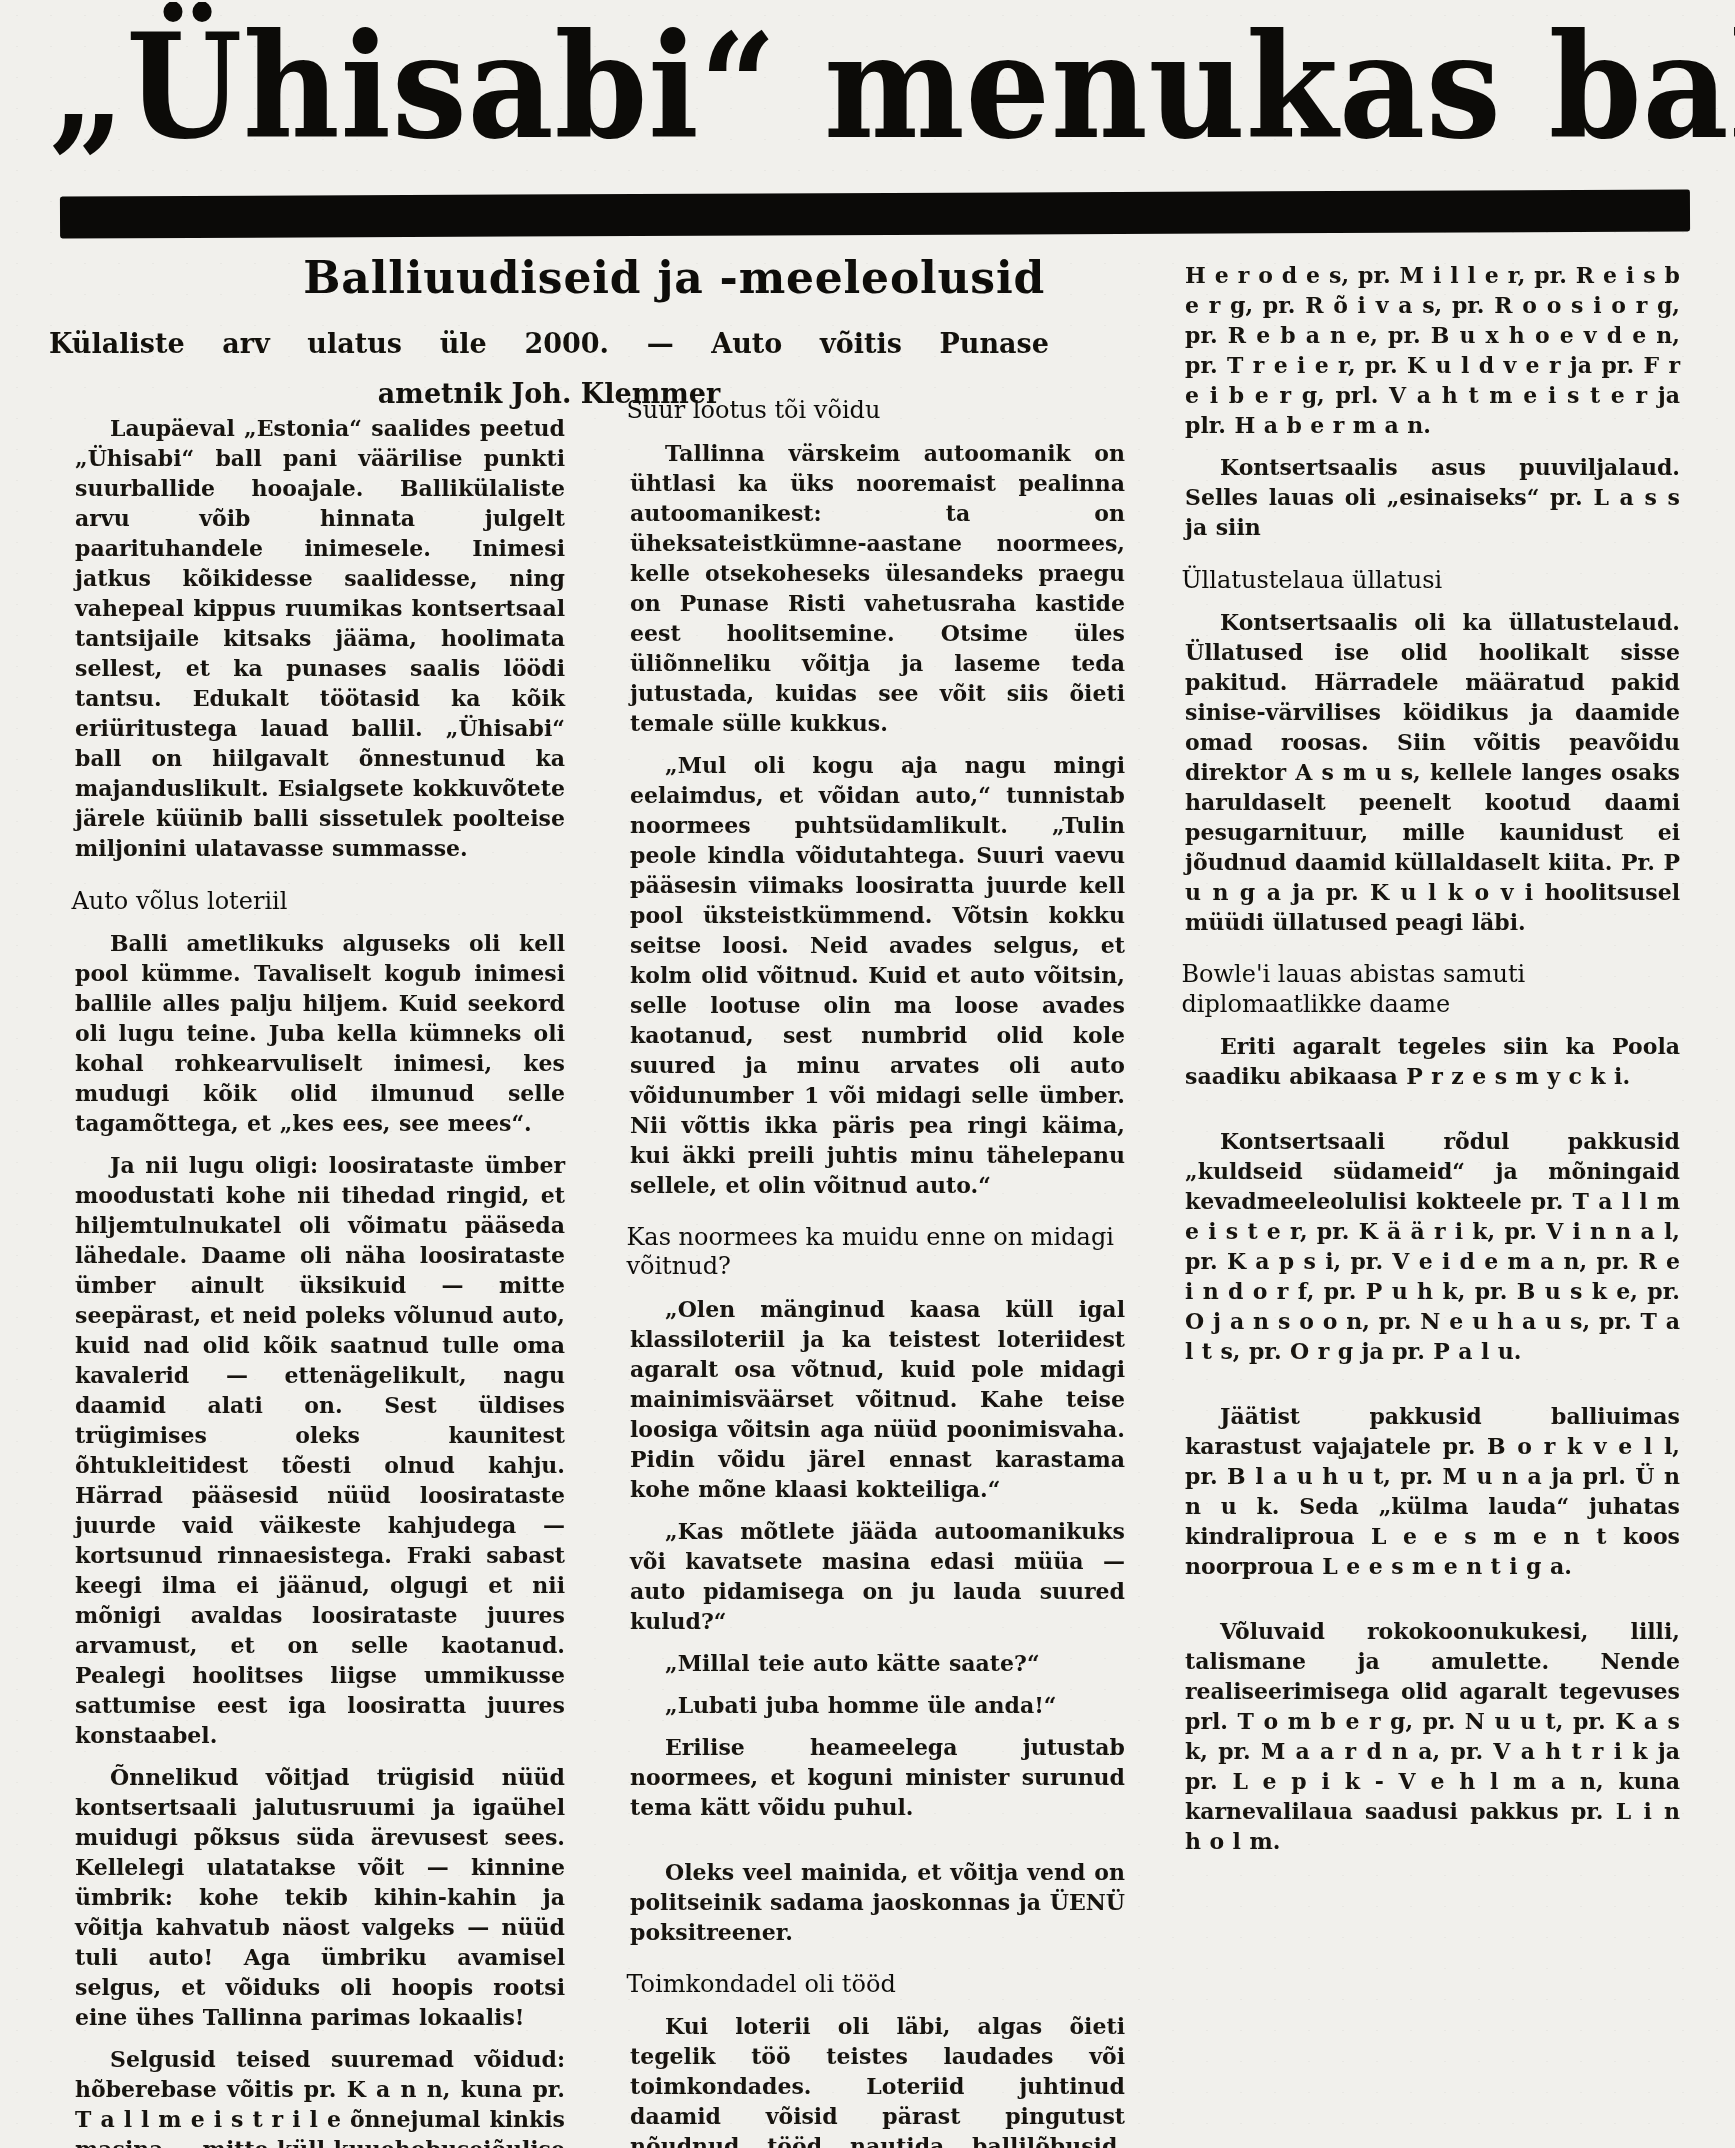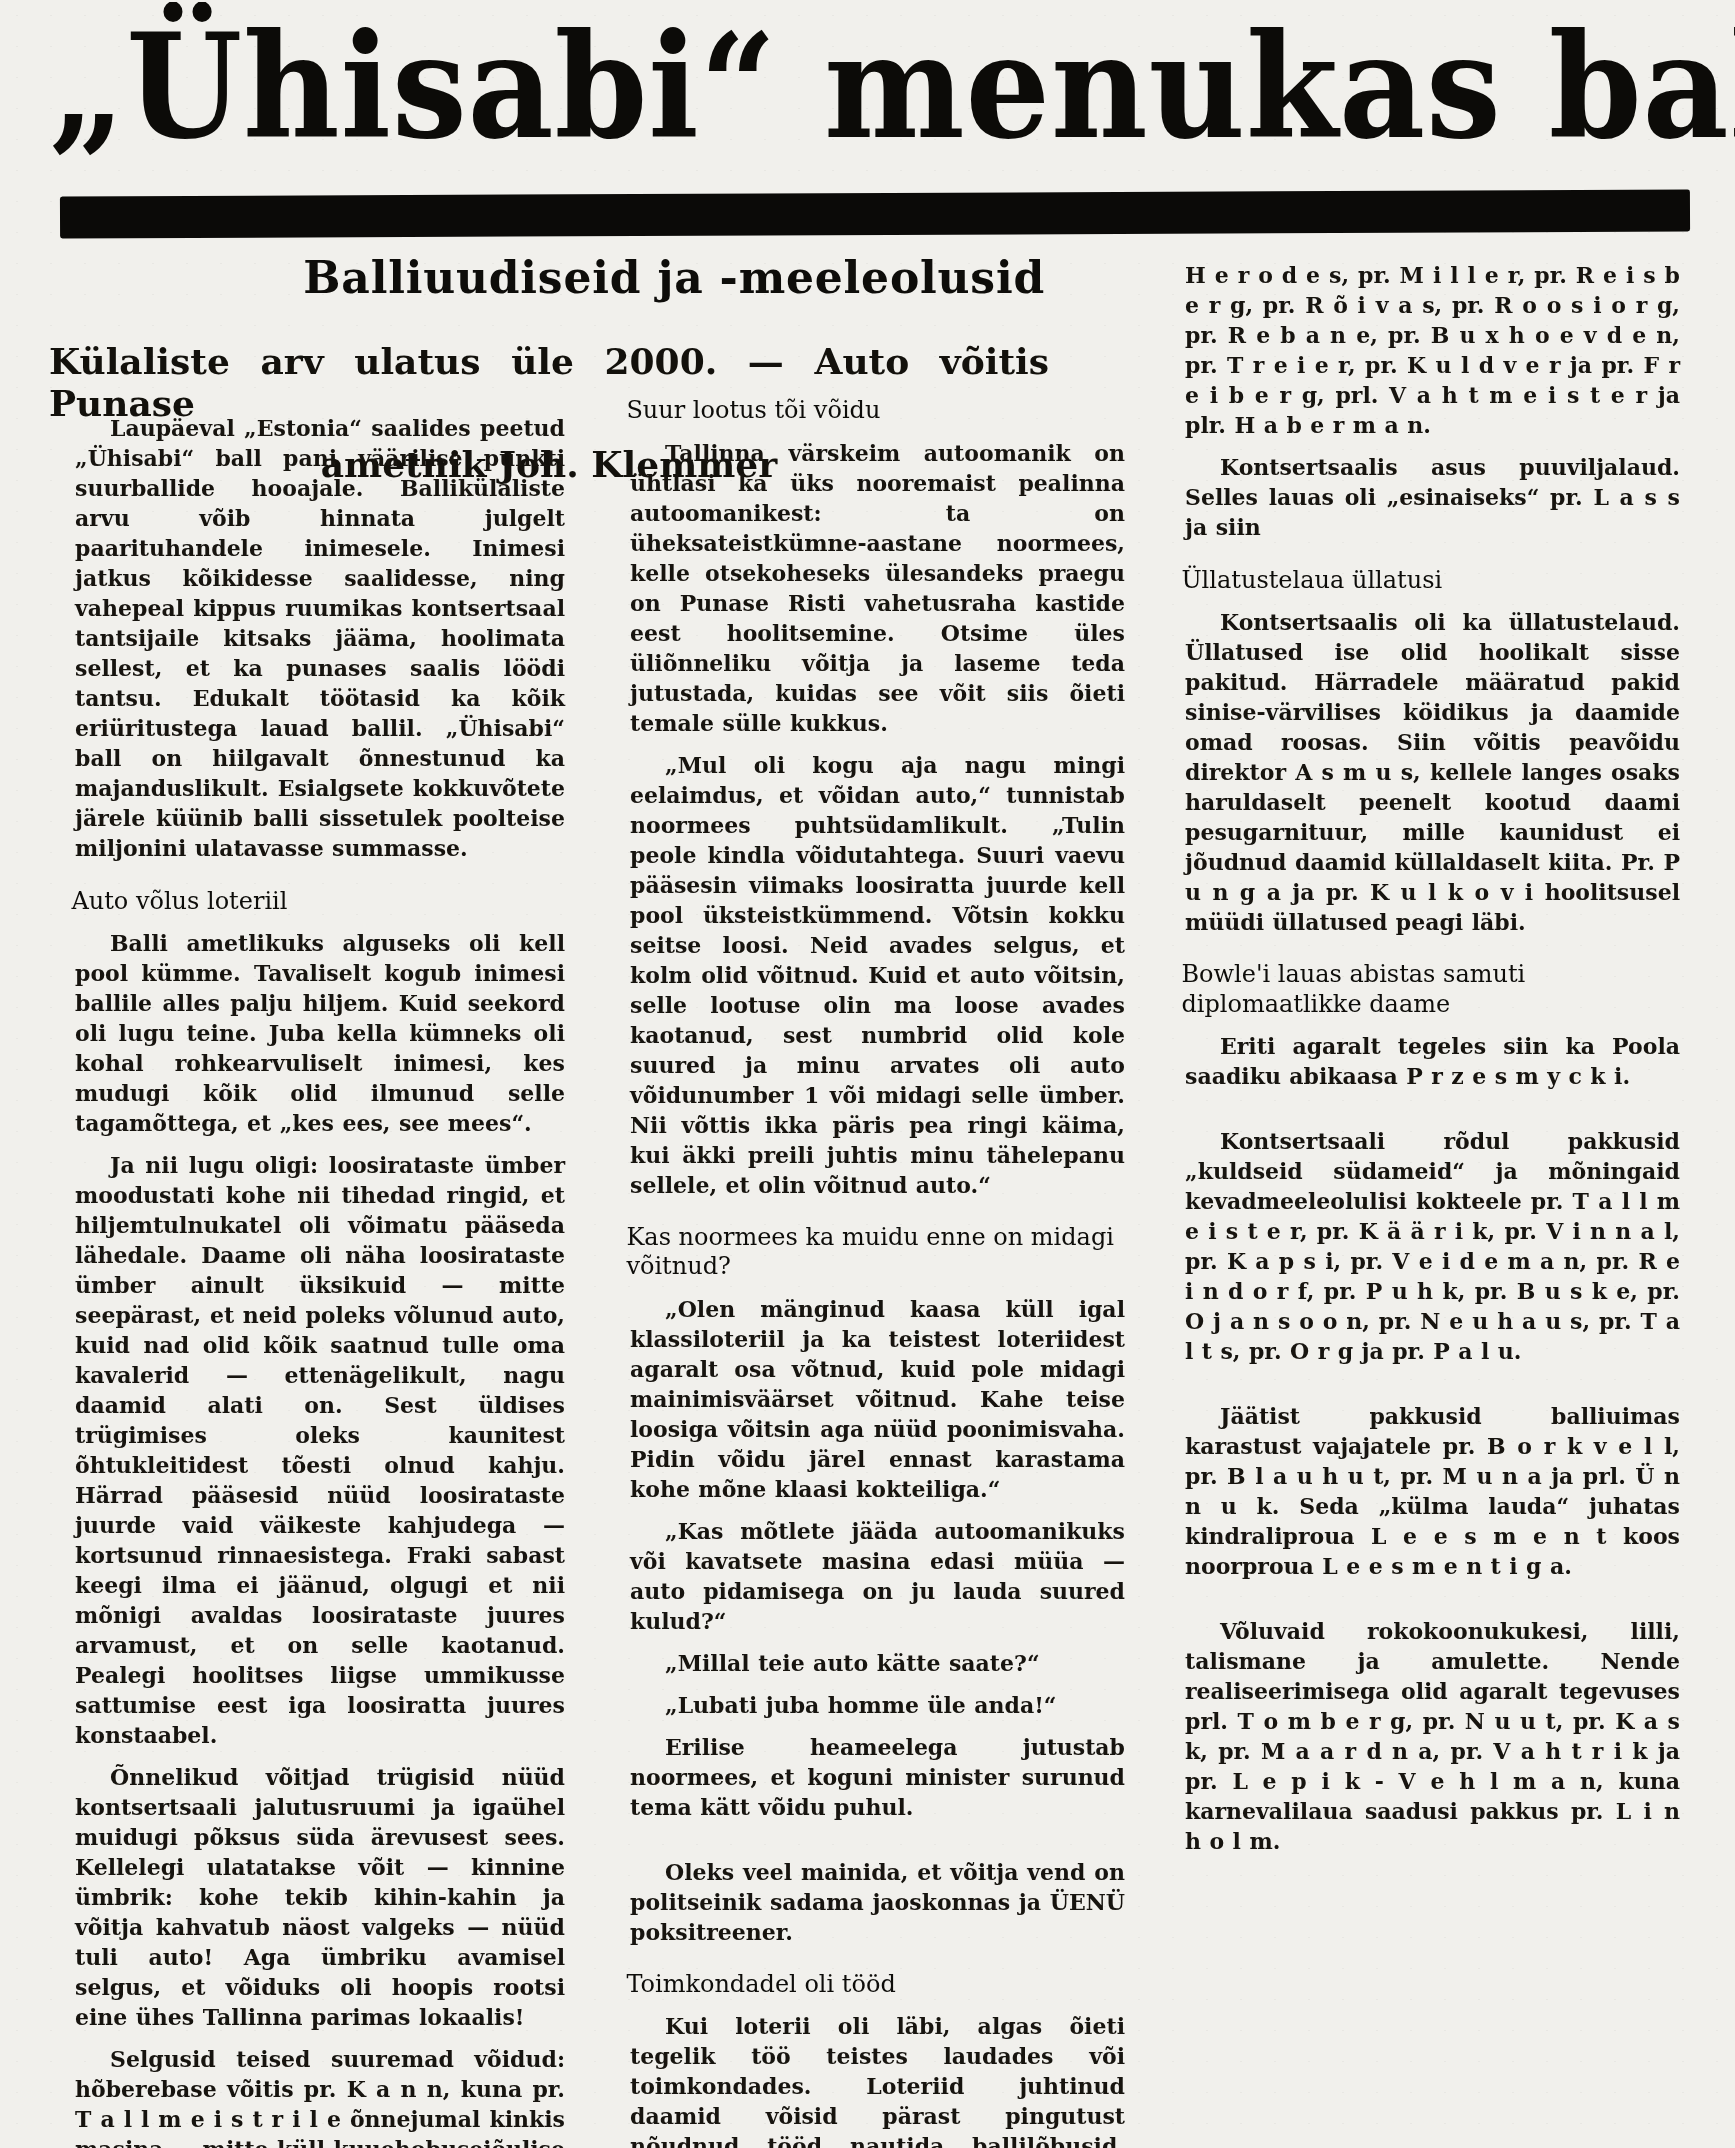--- a/index.html
+++ b/index.html
@@ -23,22 +23,22 @@
   .headline-bar{
     position:absolute;left:60px;top:193px;width:1630px;height:42px;
     background:#0b0a08;border-radius:2.5px;transform:rotate(-0.25deg);
   }
   .article-heading{
     position:absolute;left:67px;top:252px;width:978px;margin:0;
     font-size:44px;font-weight:bold;text-align:right;letter-spacing:0.8px;
     color:#0e0d0a;
   }
   .subtitle{
-    position:absolute;left:49px;top:340px;width:1000px;
-    font-size:36px;font-weight:bold;color:#13110c;
+    position:absolute;left:49px;top:328px;width:1000px;
+    font-size:27px;font-weight:bold;color:#13110c;
   }
   .sub1{text-align:justify;text-align-last:justify;word-spacing:5.9px;}
   .sub2{text-align:center;margin-top:19px;}
   .col{
     position:absolute;font-size:22px;line-height:30px;text-align:justify;
   }
   .col1{left:63px;top:401px;width:514px;}
   .col2{left:618px;top:393px;width:519px;}
   .col3{left:1173px;top:248px;width:519px;}
   .col p{

